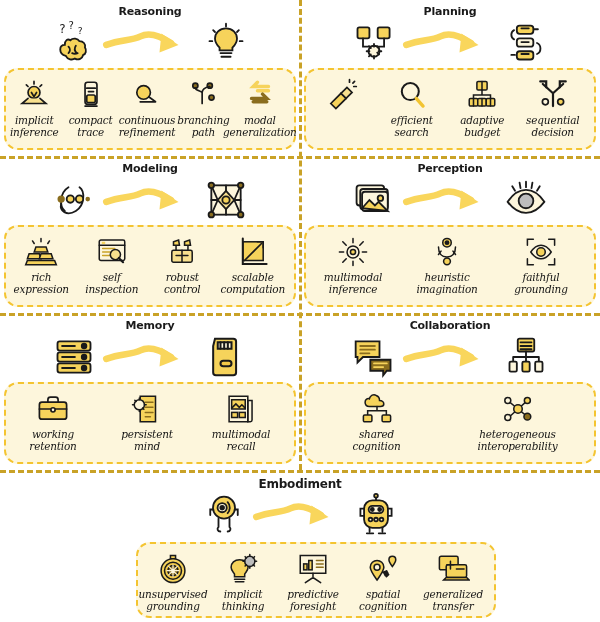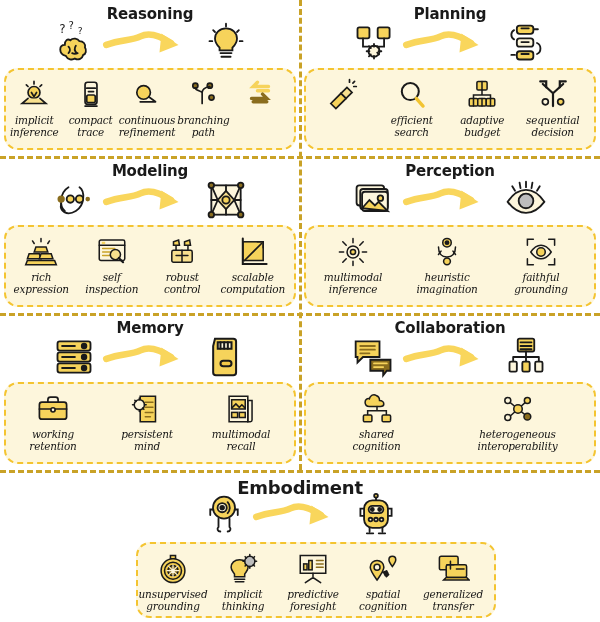--- a/index.html
+++ b/index.html
@@ -28,21 +28,21 @@
   
   .quad{position:absolute;box-sizing:border-box;}
   .q-top{
     position:relative;height:64px;
   }
   .q-title{
     position:absolute;left:0;right:0;top:3px;
     text-align:center;
     font-family:"DejaVu Sans", sans-serif;
     font-weight:bold;
-    font-size:15px;
+    font-size:11px;
     color:#1a1a1a;
     letter-spacing:-0.2px;
   }
   .hero{
     position:absolute;top:16px;left:0;right:0;height:50px;
     display:flex;align-items:center;justify-content:center;
   }
   .hero .ic{width:44px;height:44px;flex:0 0 auto;}
   .hero .arrow{width:96px;height:38px;flex:0 0 auto;margin:0 6px;}
 
@@ -81,21 +81,21 @@
   #qModeling    {left:4px;  top:159px; width:292px;height:152px;}
   #qPerception  {left:304px;top:159px; width:292px;height:152px;}
   #qMemory      {left:4px;  top:316px; width:292px;height:152px;}
   #qCollab      {left:304px;top:316px; width:292px;height:152px;}
   #qEmbodiment  {left:104px;top:474px; width:392px;height:146px;}
 
   #qReasoning  .panel,#qPlanning .panel,
   #qModeling   .panel,#qPerception .panel,
   #qMemory     .panel,#qCollab   .panel{top:66px;height:82px;}
   #qEmbodiment .panel{top:68px;height:76px;margin-left:32px;}
-  #qEmbodiment .q-title{font-size:18px;}
+  #qEmbodiment .q-title{font-size:12px;}
 </style>
 </head>
 <body>
 
 <div id="root">
 
   <div class="divider-v"></div>
   <div class="divider-h dh1"></div>
   <div class="divider-h dh2"></div>
   <div class="divider-h dh3"></div>
@@ -188,20 +188,22 @@
       </div>
       <div class="cell">
         <span class="ic">
           <svg viewBox="0 0 40 40" width="34" height="34">
               <g stroke="#1a1a1a" stroke-width="2" fill="none" stroke-linecap="round">
             <path d="M30 10H12l5-5M17 15h13" stroke="#F6D35B" stroke-width="4"></path>
             <path d="M10 24h18l-5-5M28 28H12" stroke="#8A6D1E" stroke-width="4"></path>
               </g>
             </svg>
         </span>
+        <span class="lbl">modal
+generalization</span>
       </div>
     </div>
   </div>
 
   <div class="quad" id="qPlanning">
     <div class="q-top">
       <div class="q-title">Planning</div>
       <div class="hero">
         <span class="ic">
           <svg viewBox="0 0 48 48" width="44" height="44">

